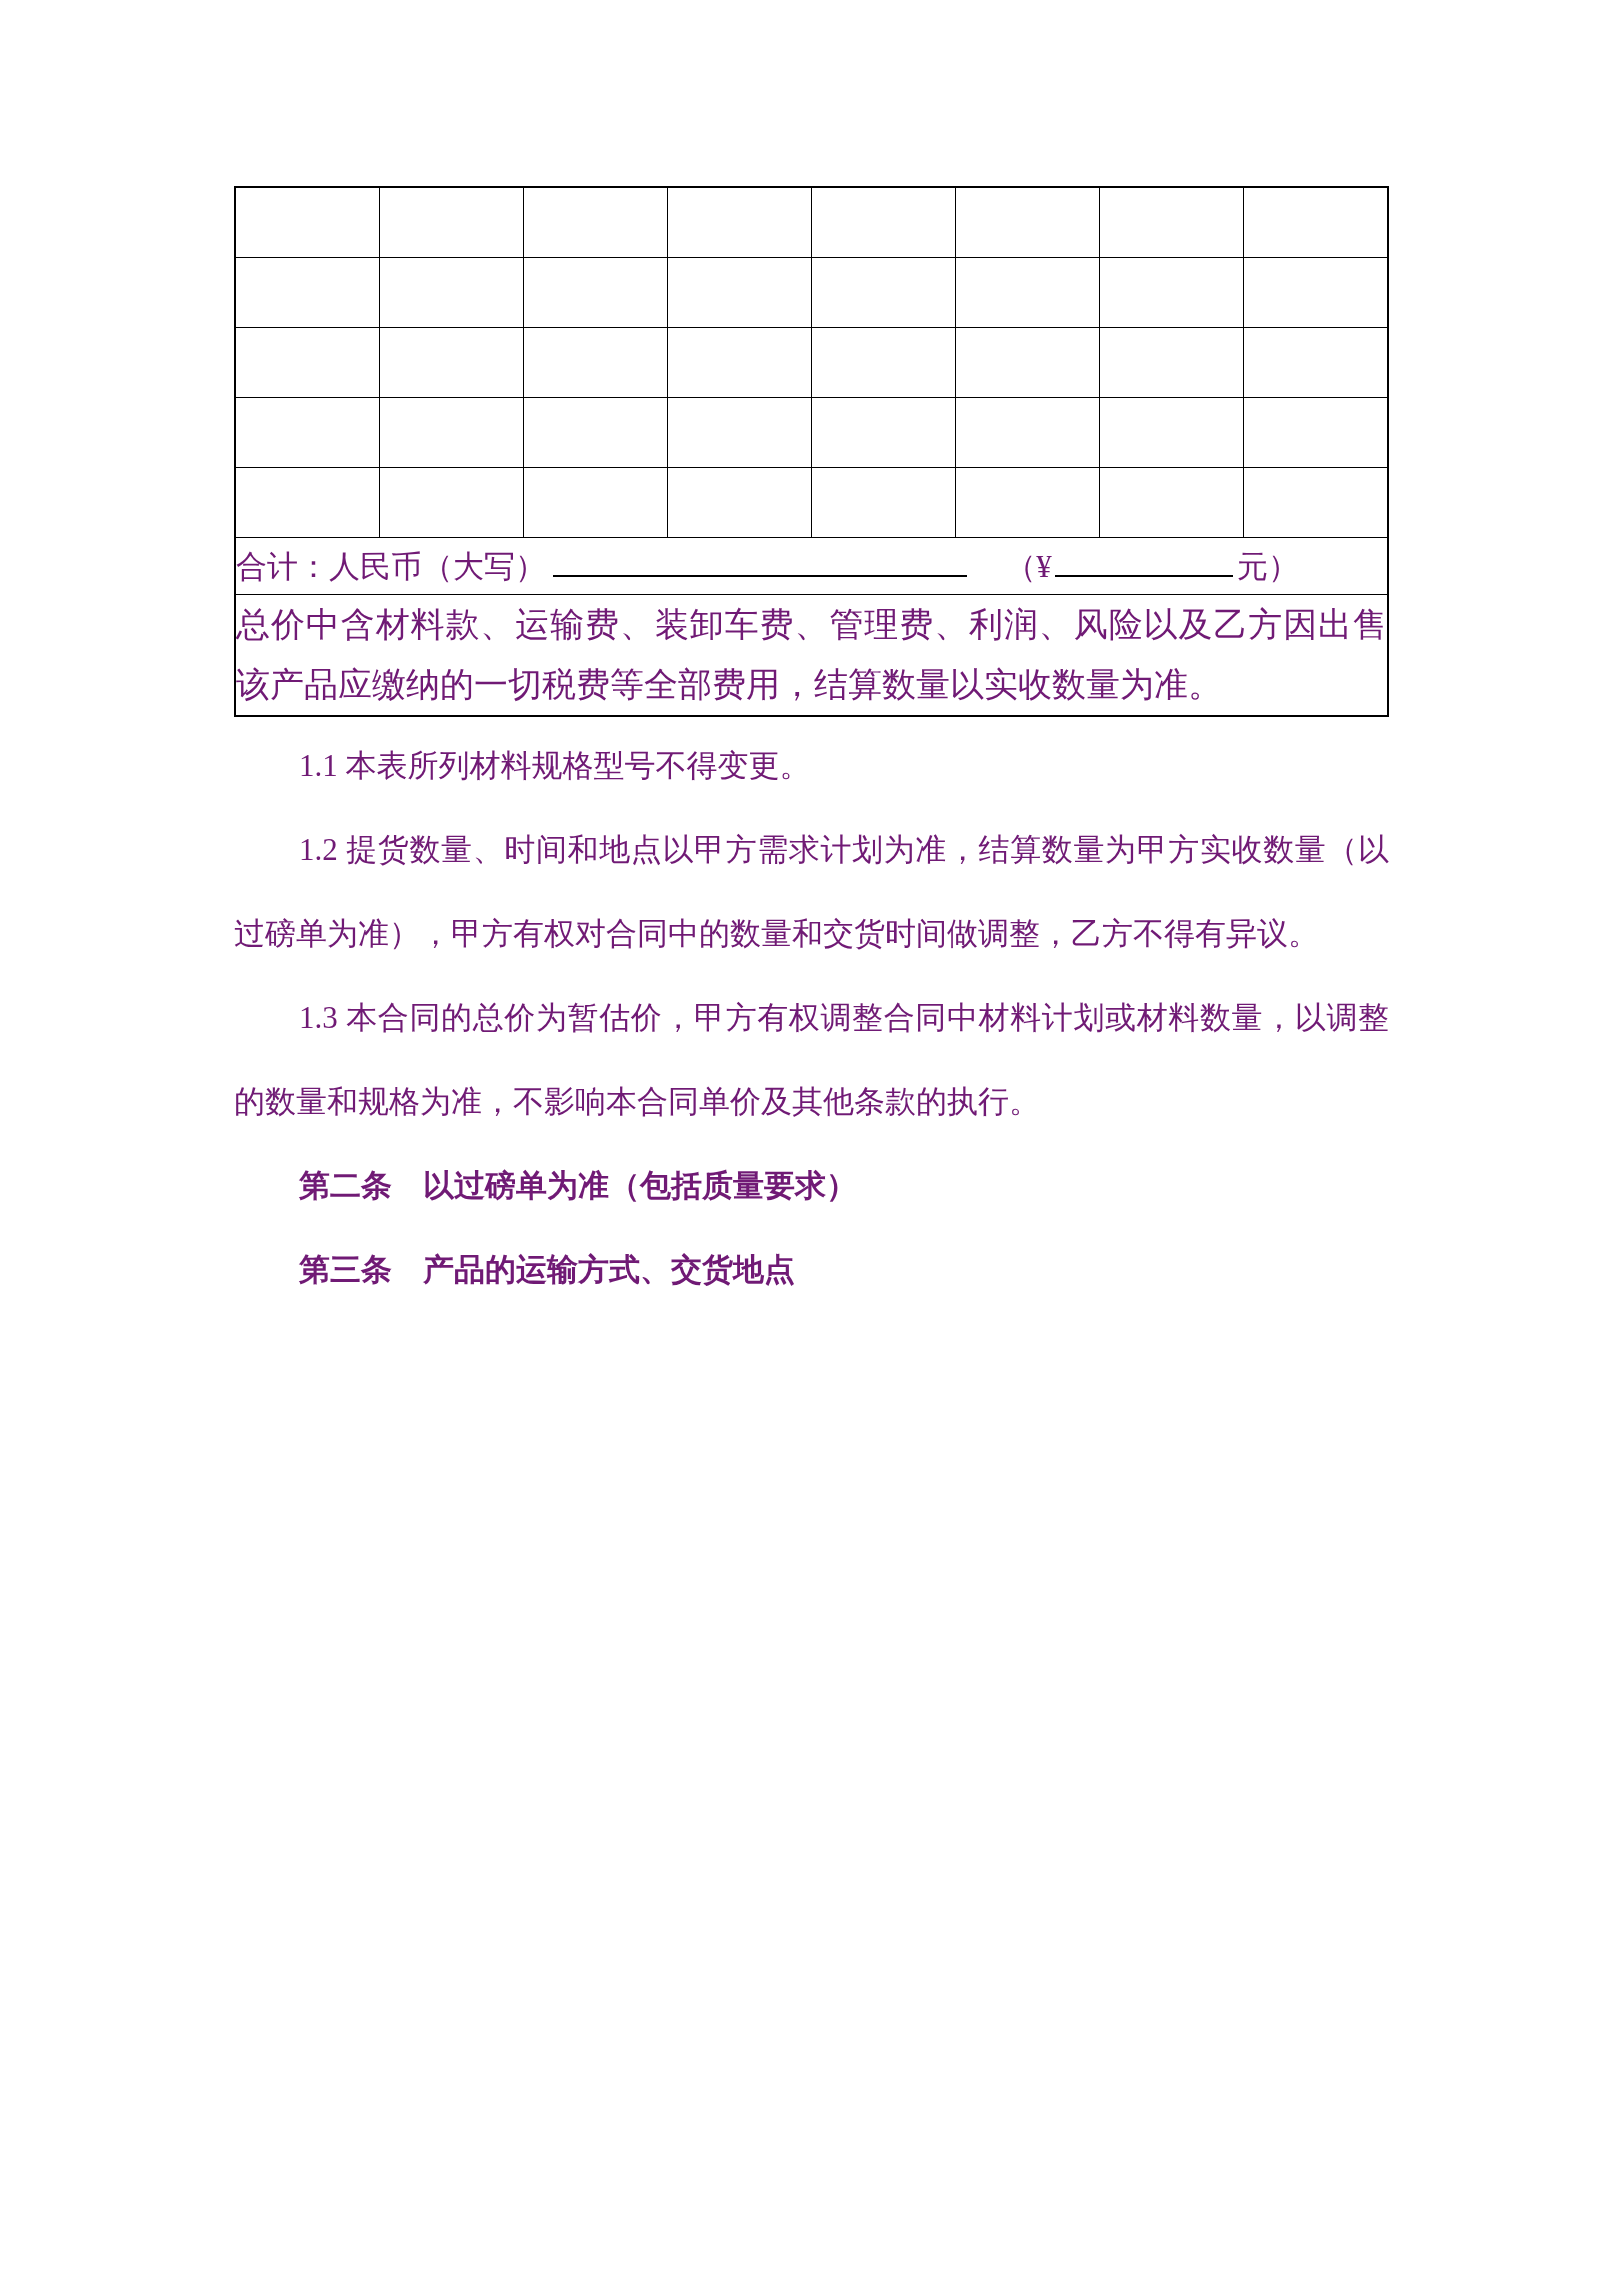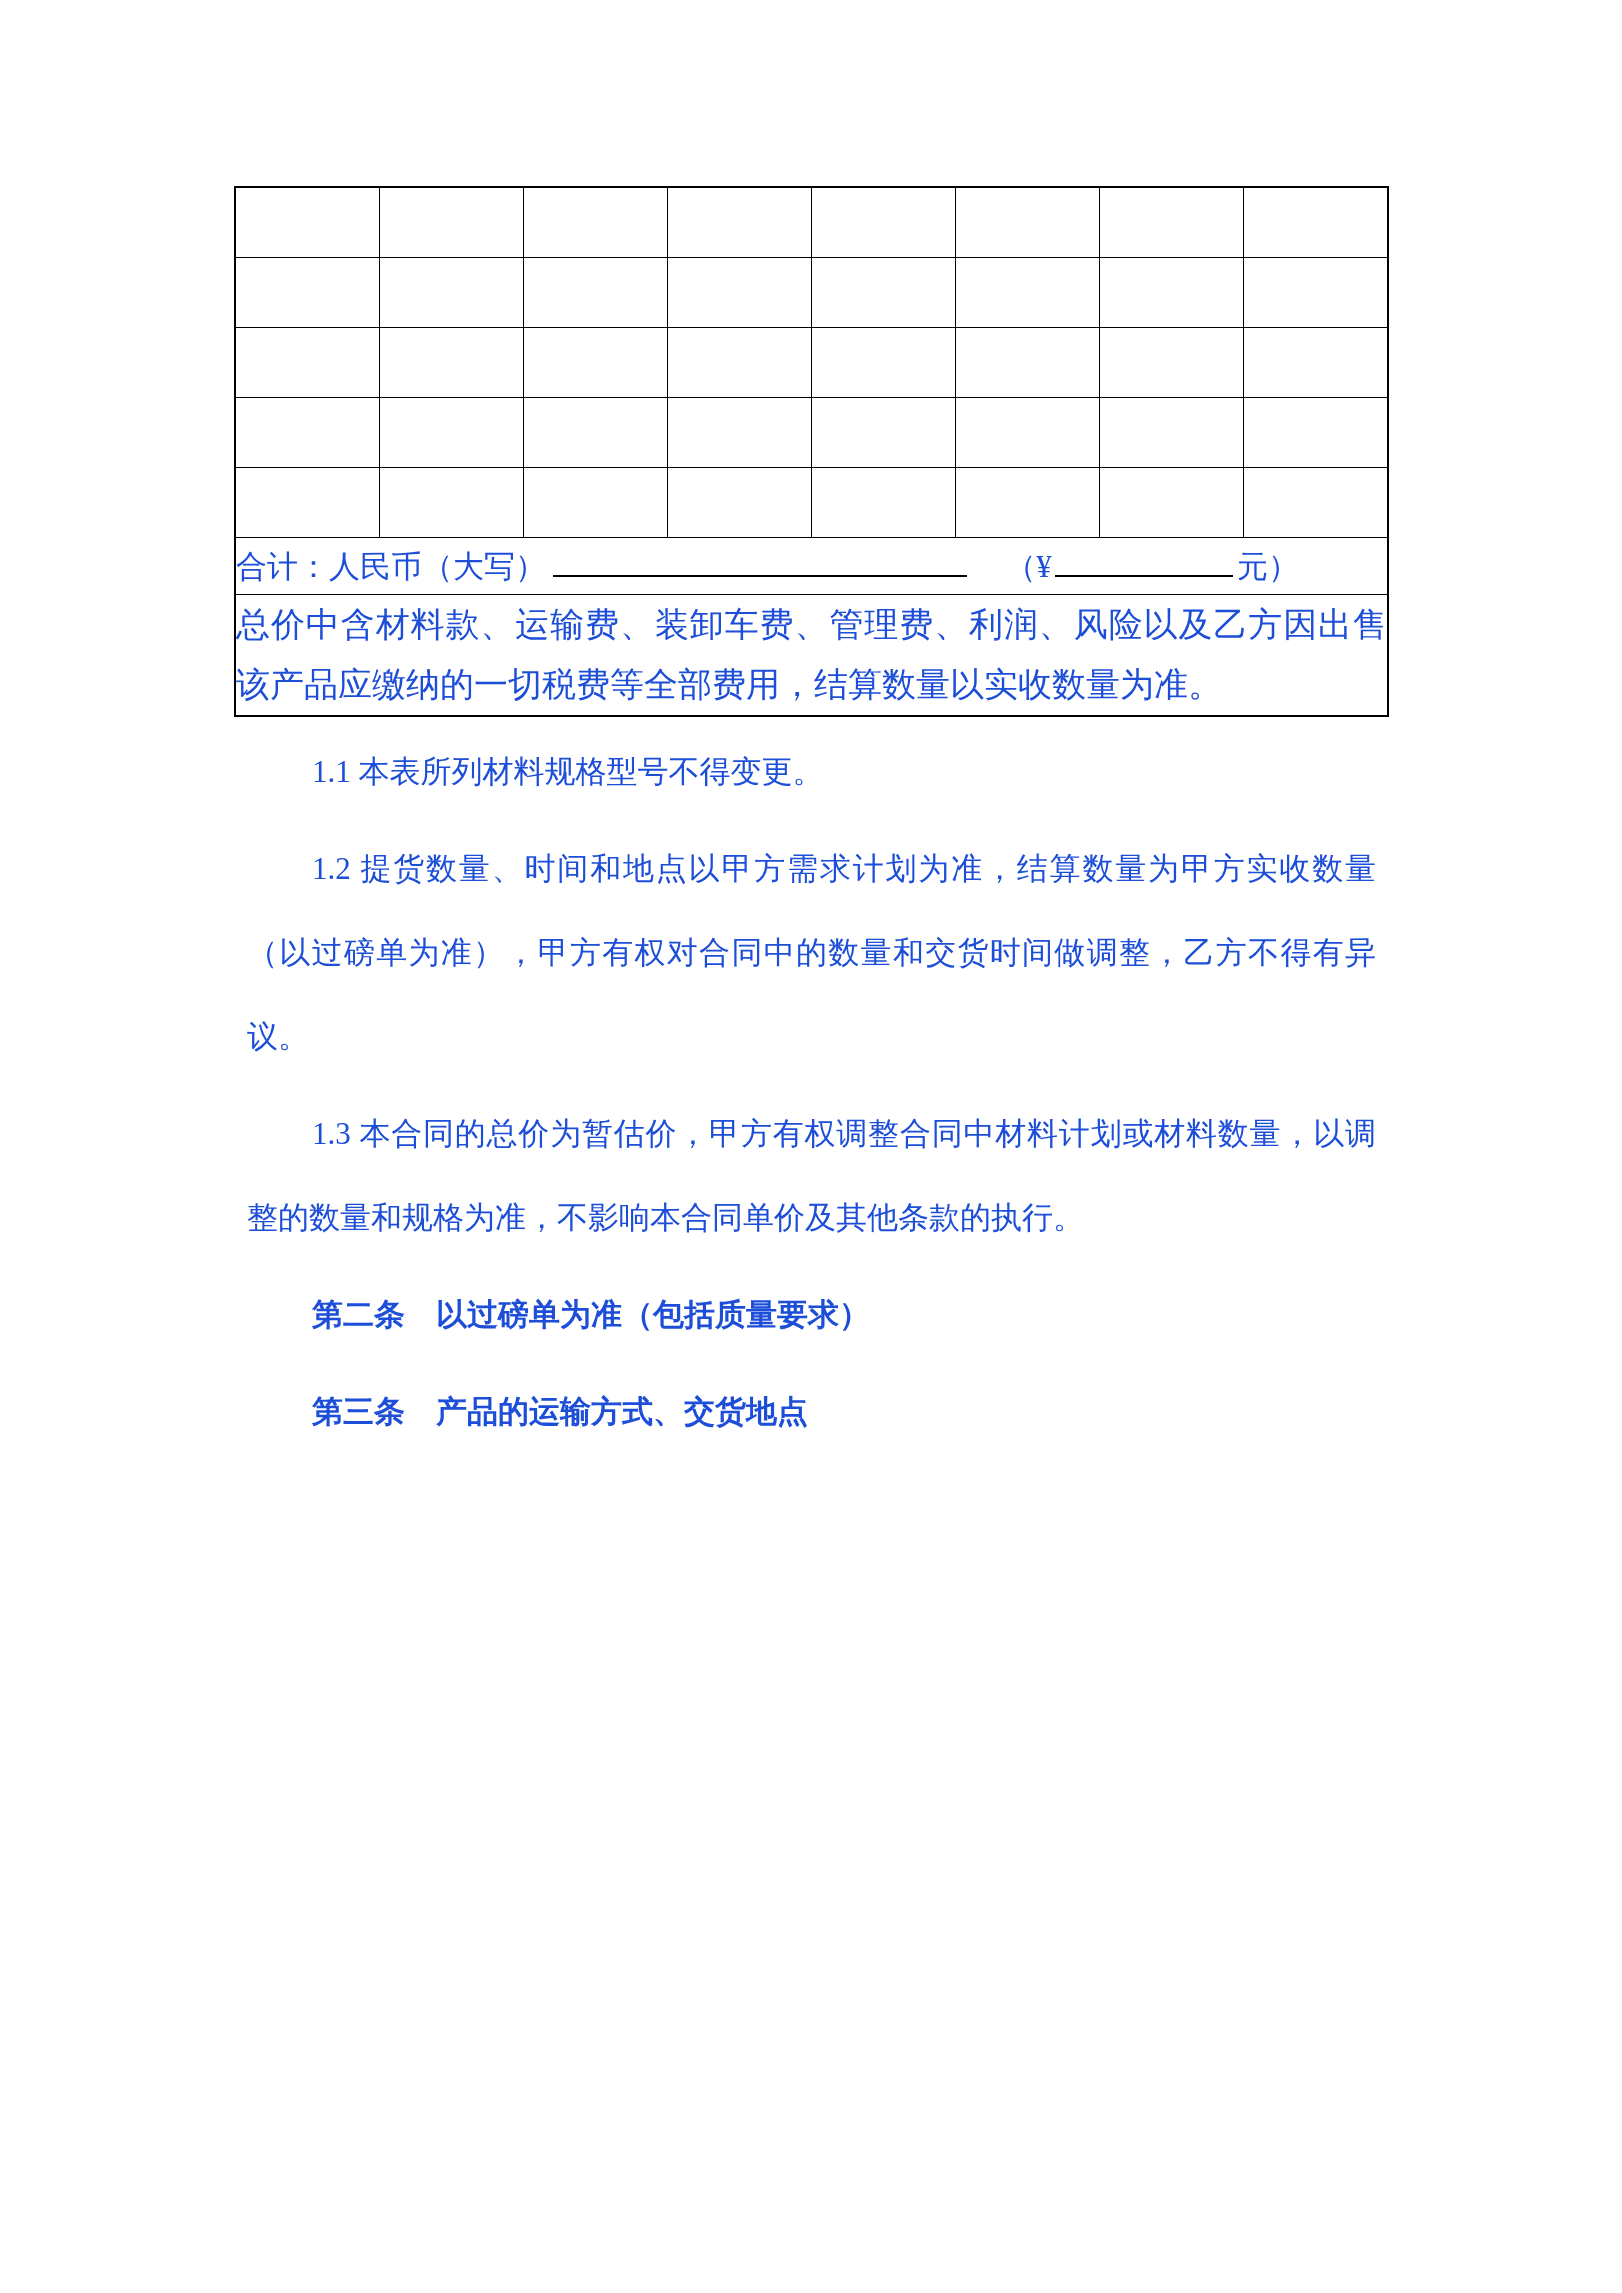--- a/index.html
+++ b/index.html
@@ -7,21 +7,21 @@
     padding: 0;
     background: #ffffff;
   }
   .page {
     position: relative;
     width: 1623px;
     height: 2036px;
     box-sizing: border-box;
     padding: 186px 234px 12px 234px;
     background: #ffffff;
-    color: #1d4ed8;
+    color: #701a75;
     font-family: "Liberation Serif", "DejaVu Serif", serif;
     overflow: hidden;
   }
   table.contract-table {
     width: 100%;
     border-collapse: collapse;
     table-layout: fixed;
     border: 2.7px solid #000;
   }
   table.contract-table td {
@@ -60,21 +60,21 @@
     vertical-align: middle;
     border-radius: 17px;
   }
   .clauses {
     margin-top: 7.3px;
     font-size: 31px;
     line-height: 84px;
     text-align: justify;
   }
   .clauses p {
-    margin: 13px;
+    margin: 0;
     text-indent: 2.1em;
   }
   .clauses p.heading {
     font-weight: bold;
     font-family: "Liberation Sans", "DejaVu Sans", sans-serif;
   }
 </style>
 </head>
 <body>
 

